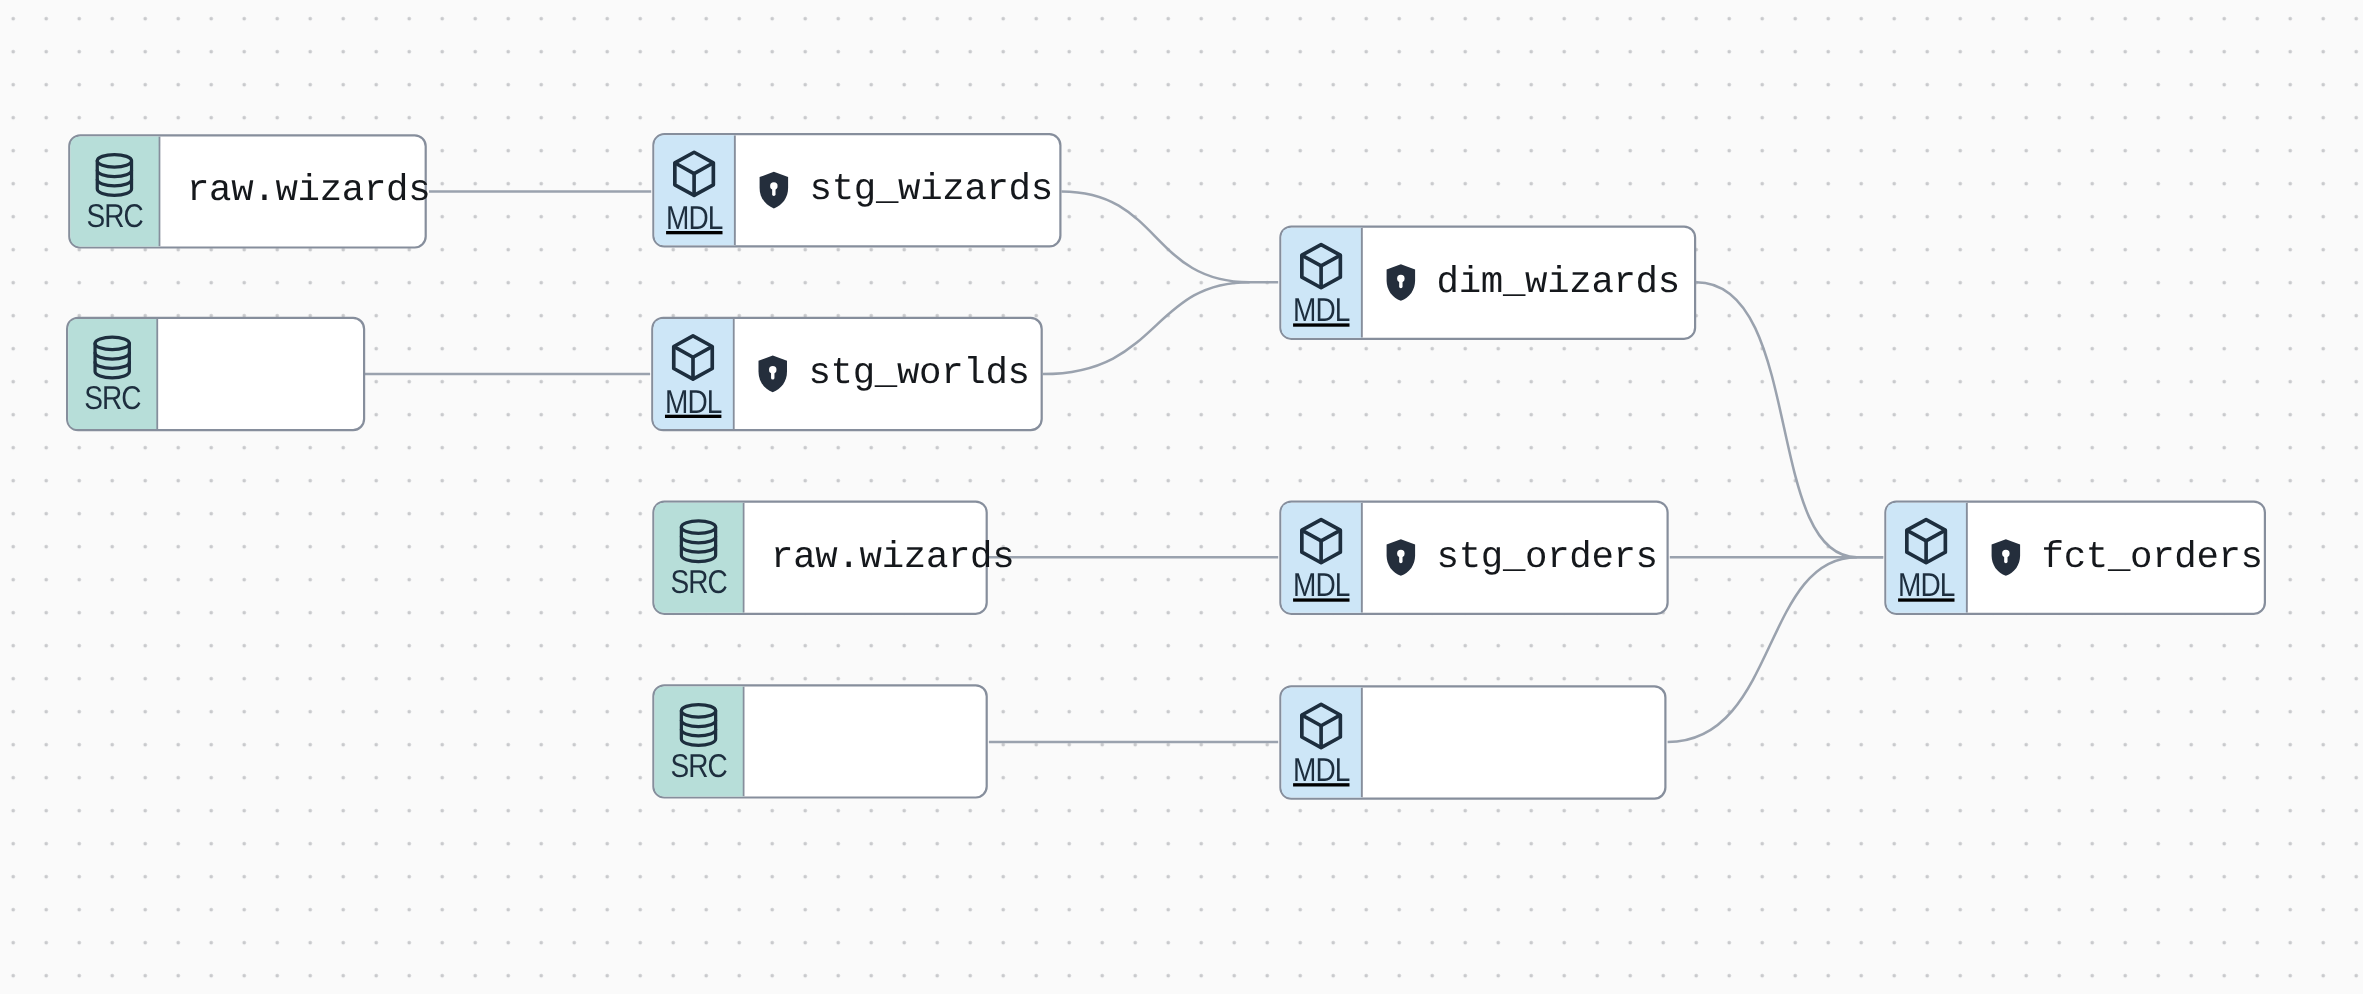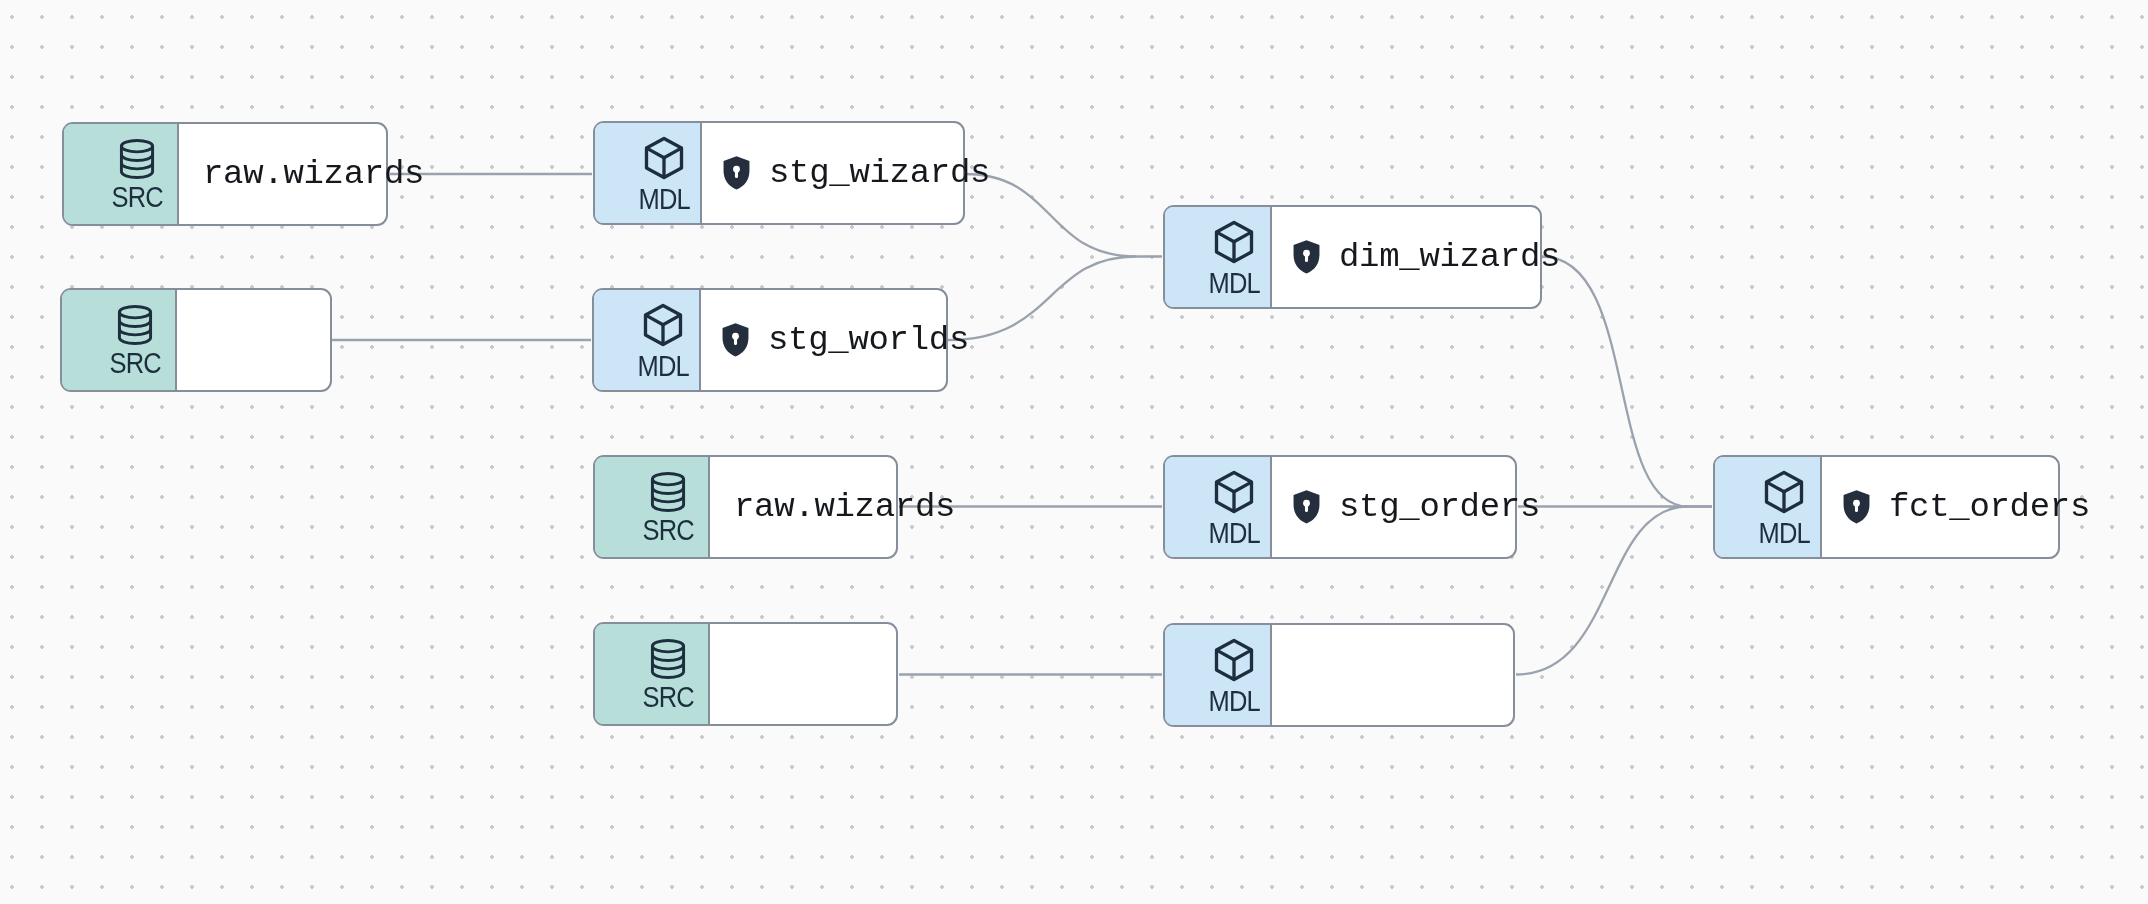--- a/index.html
+++ b/index.html
@@ -12,24 +12,24 @@
   }
   svg.edges{position:absolute;left:0;top:0;pointer-events:none;}
   svg.edges path{stroke:#9aa2ae;stroke-width:2.3;fill:none;}
   .node{
     position:absolute;height:104px;display:flex;box-sizing:border-box;
     background:#ffffff;border:2px solid #868e9c;border-radius:11px;
   }
   .badge{
     flex:0 0 auto;display:flex;flex-direction:column;align-items:center;
     justify-content:center;border-right:2px solid #868e9c;
-    border-radius:8px 0 0 8px;gap:1px;padding-left:33px;
+    border-radius:8px 0 0 8px;gap:1px;
   }
   .badge.src{background:#b7ded9;width:80px;}
-  .badge.mdl{background:#cde6f7;width:72px;}
+  .badge.mdl{background:#cde6f7;width:72px;text-decoration:underline;}
   .badge-label{
     font-size:30px;line-height:1;color:#1d2e3e;letter-spacing:-1px;
     transform:scaleX(.85);transform-origin:center;
   }
   .icon svg{display:block;}
   .body{
     flex:1 1 auto;display:flex;align-items:center;
     padding-left:24px;gap:14px;min-width:0;font-family:Liberation Mono, monospace;
   }
   .body.with-shield{padding-left:16px;}

